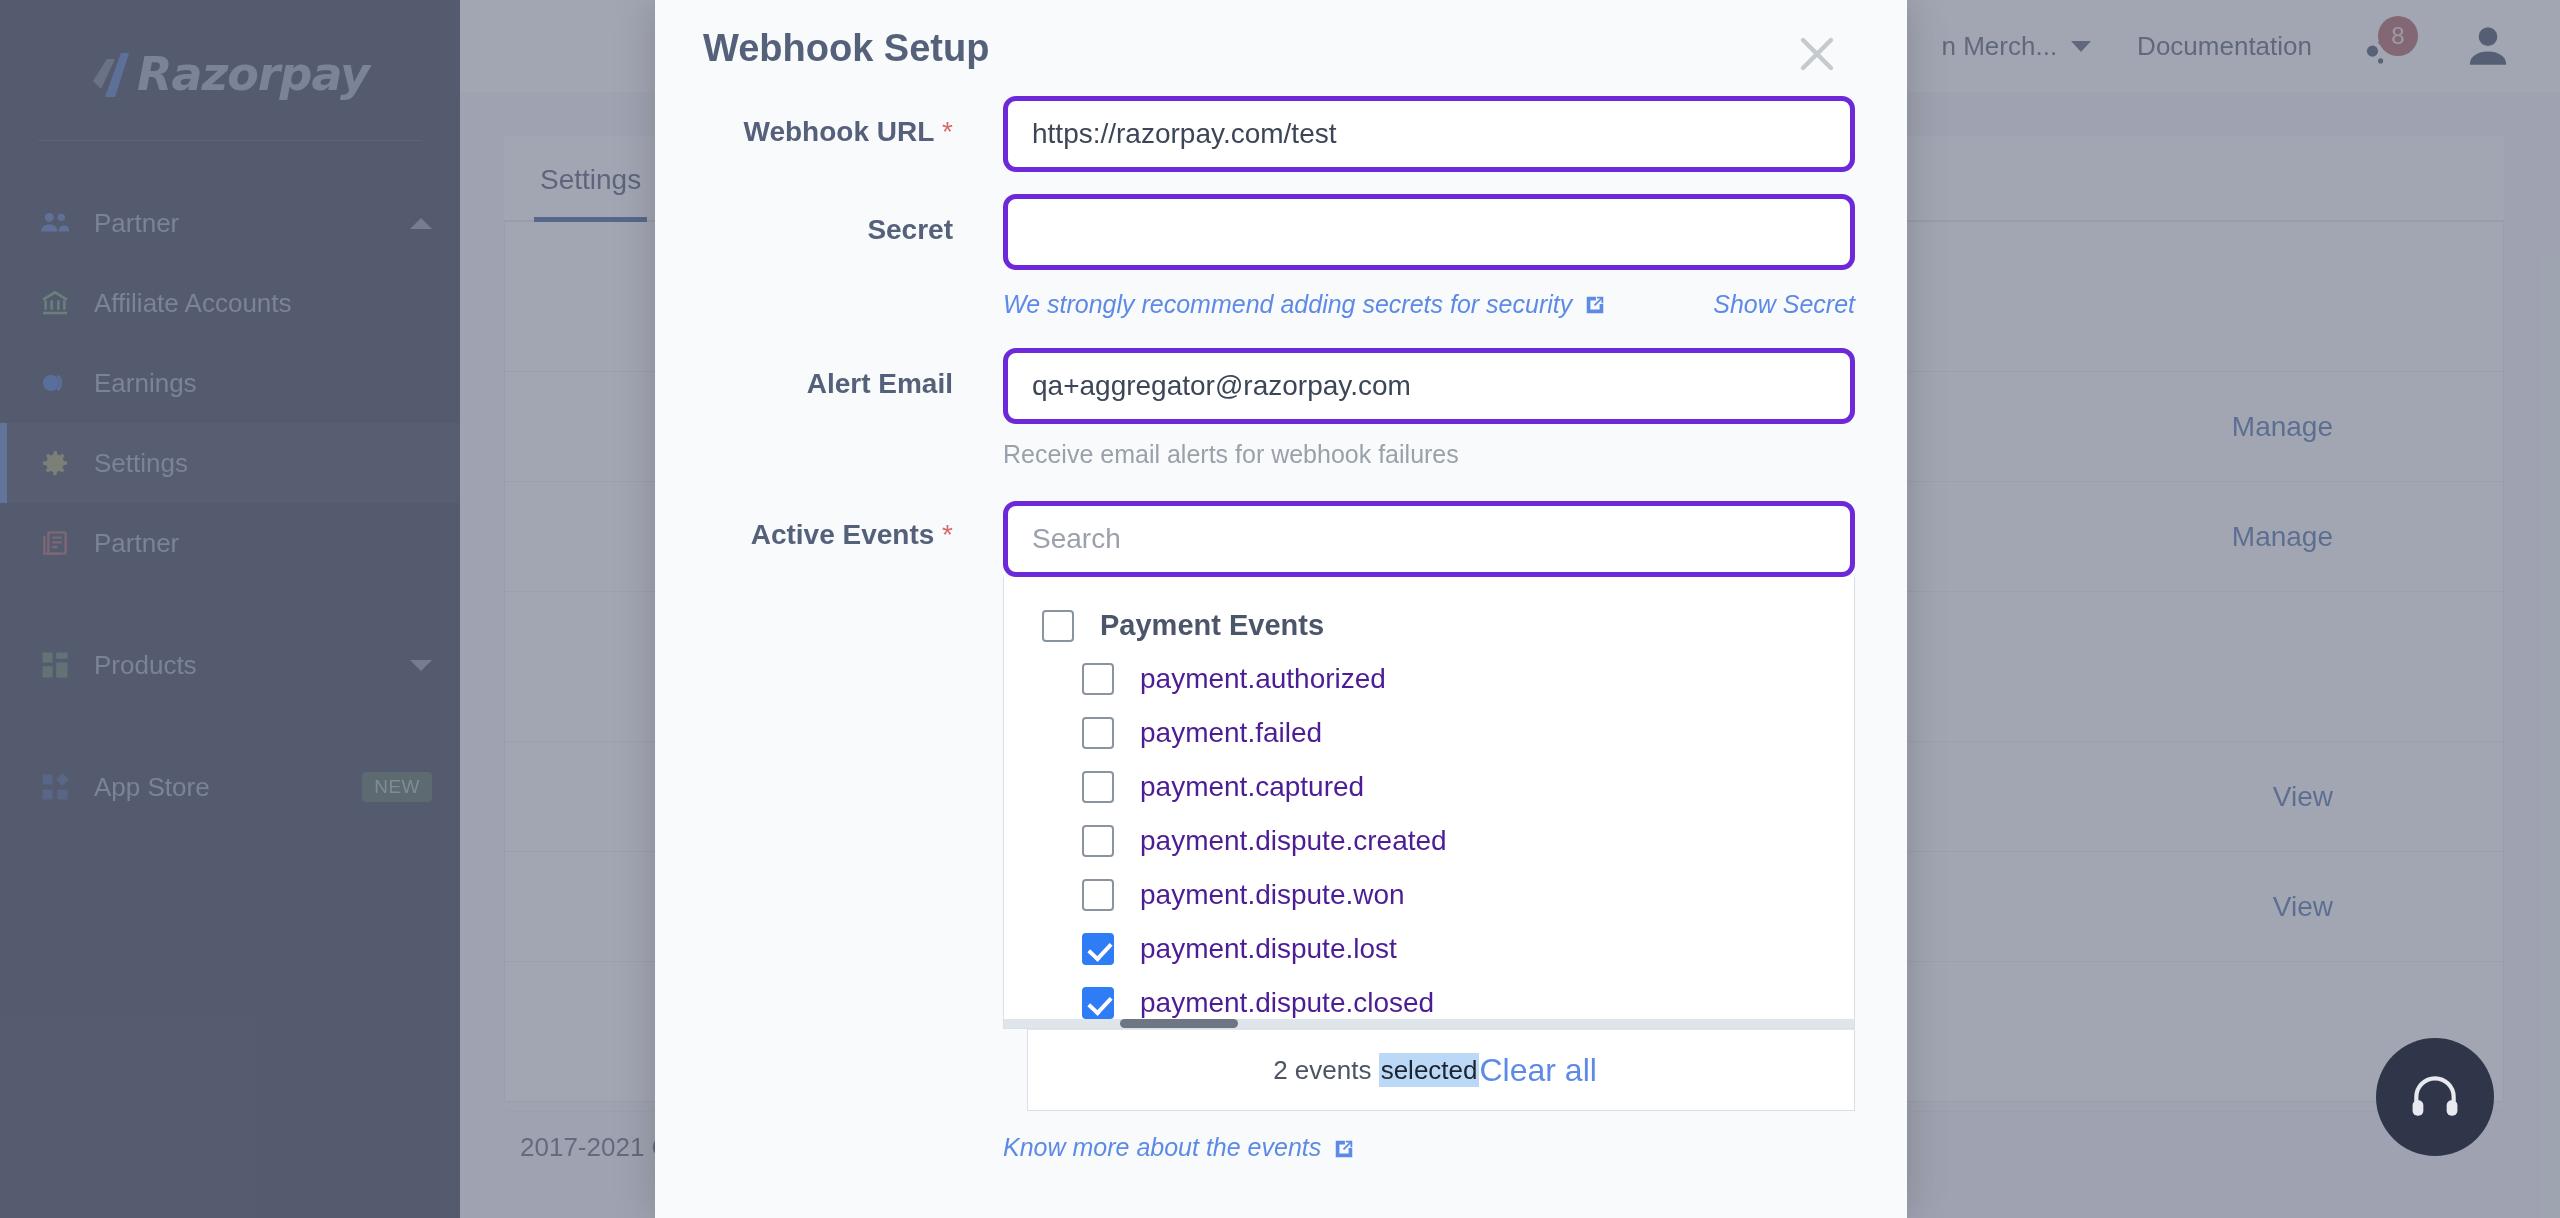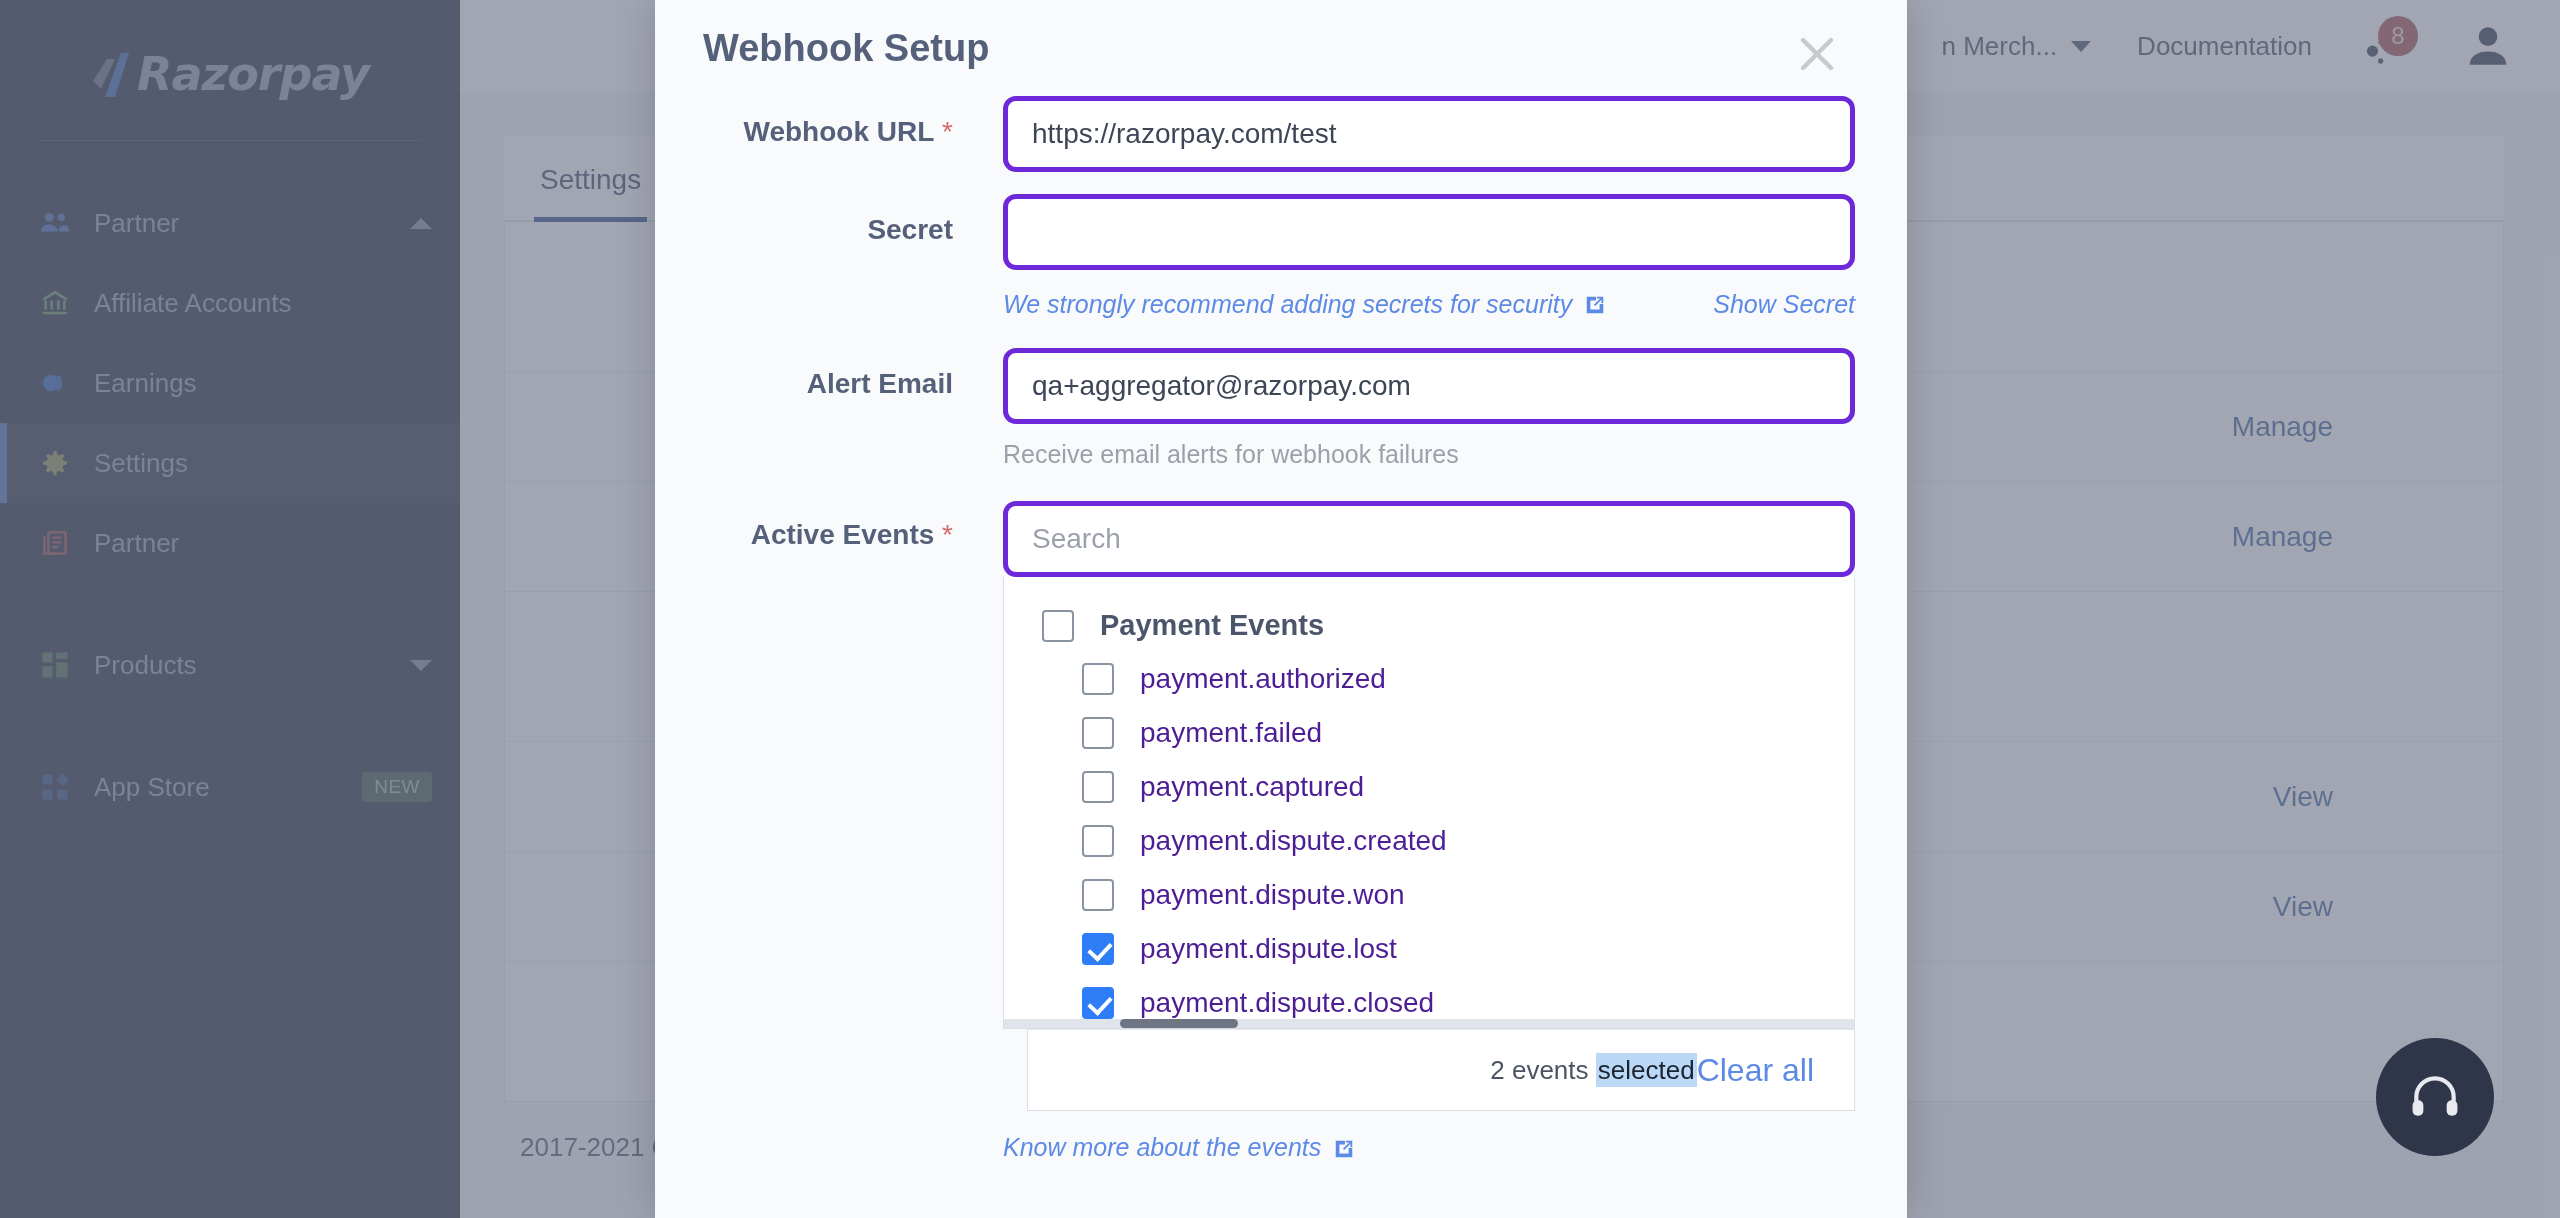--- a/index.html
+++ b/index.html
@@ -377,21 +377,21 @@
     height: 9px;
     background: #dfe5ea;
   }
   .events-footer {
     border: 1px solid #d8e0e6;
     border-top: 1px solid #e3e8ed;
     background: #fff;
     height: 82px;
     display: flex;
     align-items: center;
-    justify-content: flex-end;
+    justify-content: center;
     padding: 0 40px 0 28px;
     margin-left: 24px;
   }
   .sel-count { font-size: 26px; color: #4b5costume; }
   .sel-count { font-size: 26px; color: #4c5463; }
   .sel-hl {
     background: #bcd8f7;
     color: #1b2330;
     padding: 2px 2px;
   }

